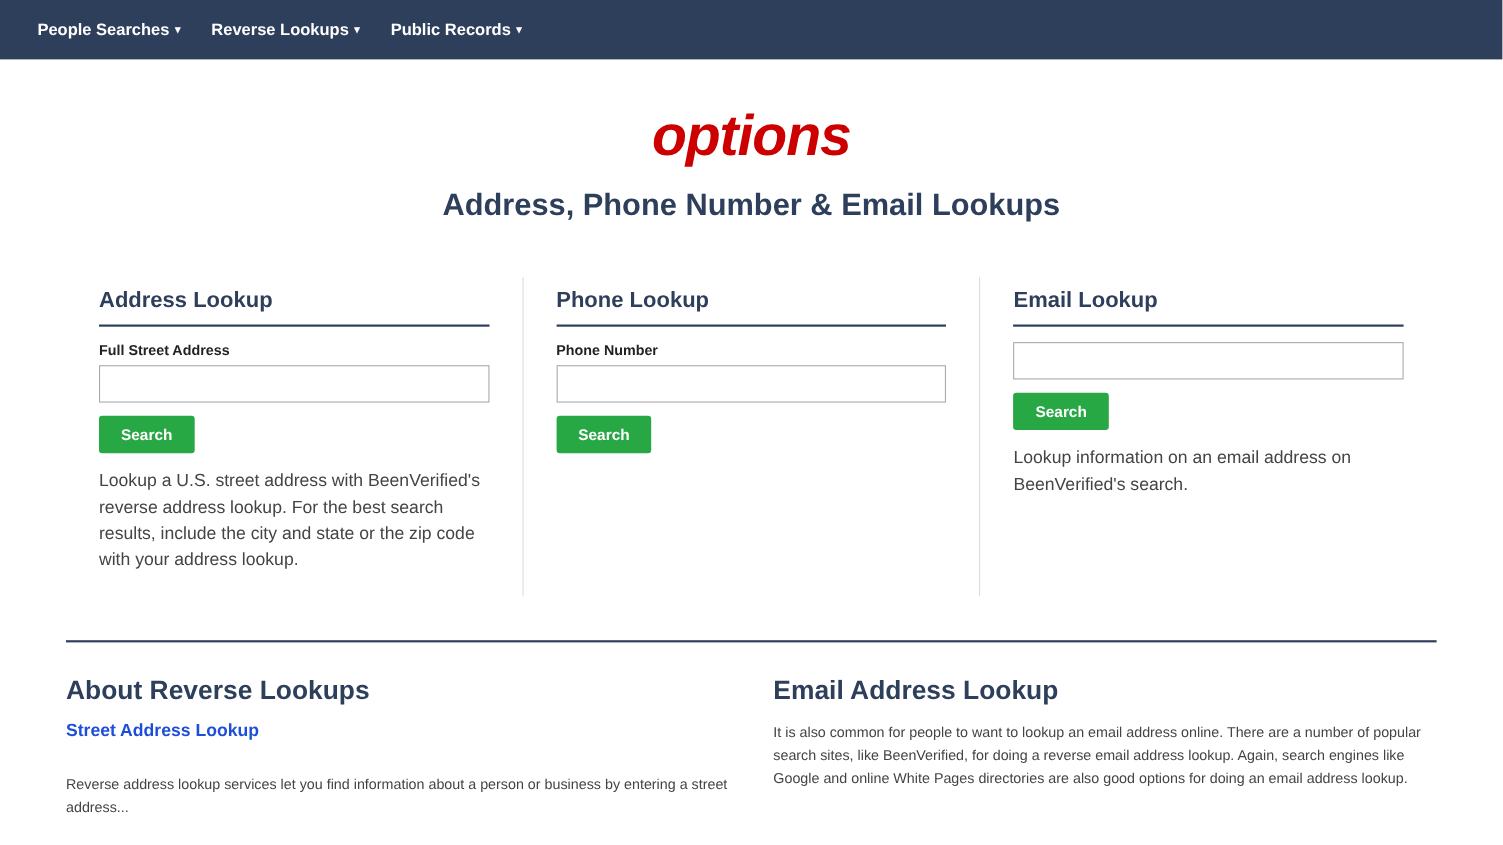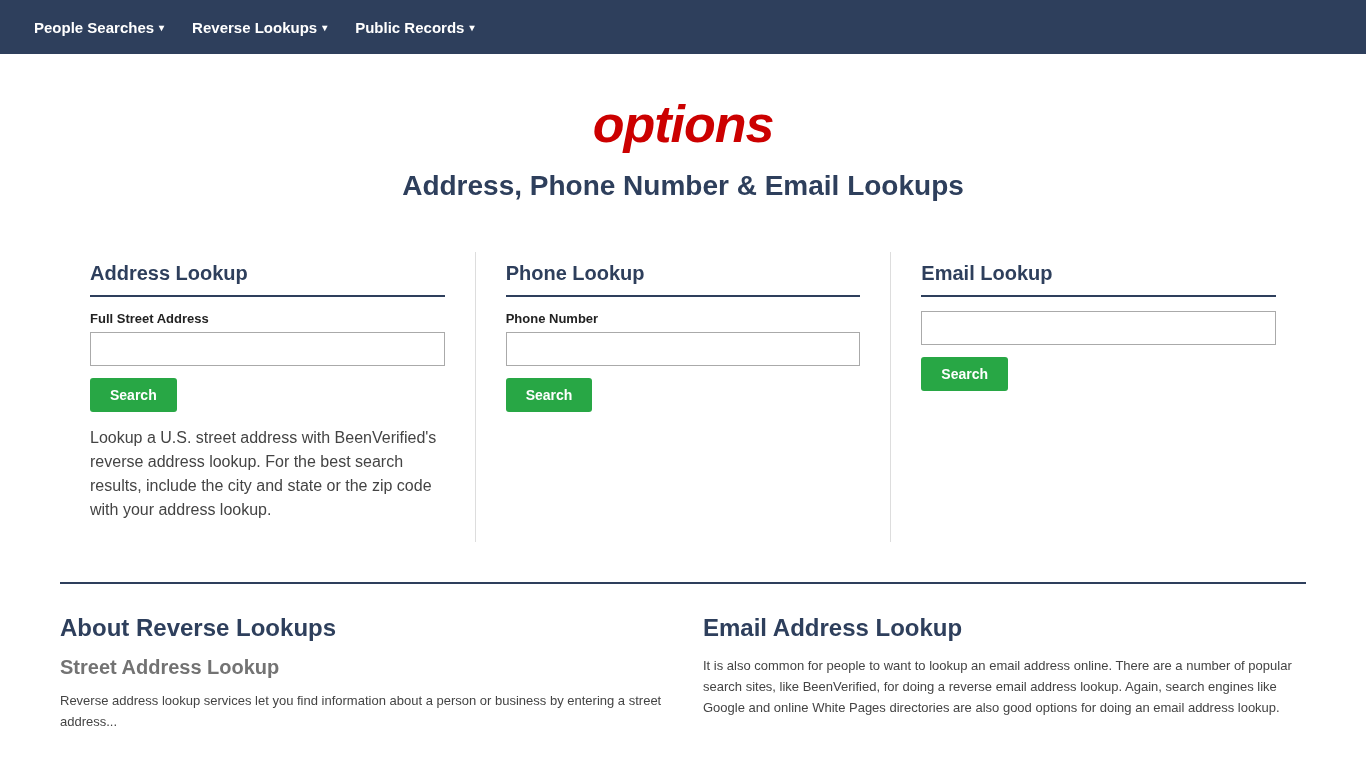--- a/index.html
+++ b/index.html
@@ -128,24 +128,24 @@
       color: #2e3f5c;
       margin-bottom: 14px;
     }
     .bottom-col p {
       font-size: 13px;
       color: #444;
       line-height: 1.6;
       margin-bottom: 16px;
     }
     .bottom-col h4 {
-      font-size: 20px;
-      font-weight: 700;
-      color: #737373;
-      margin-bottom: 12px;
+      font-size: 16px;
+      font-weight: 700;
+      color: #1d4ed8;
+      margin-bottom: 29px;
     }
   </style>
 </head>
 <body>
 
 <nav>
   <a>
     <span>People Searches</span>
     <span class="nav-arrow">▾</span>
   </a>
@@ -178,20 +178,21 @@
     <h2>Phone Lookup</h2>
     <label>Phone Number</label>
     <input type="text" style="">
     <button class="btn-search">Search</button>
   </div>
 
   <div class="lookup-card">
     <h2>Email Lookup</h2>
     <input type="text" style="">
     <button class="btn-search">Search</button>
+    <p>Lookup information on an email address on BeenVerified's search.</p>
   </div>
 
 </div>
 
 <hr class="divider">
 
 <div class="bottom-content">
   <div class="bottom-col">
     <h3>About Reverse Lookups</h3>
     <h4>Street Address Lookup</h4>

